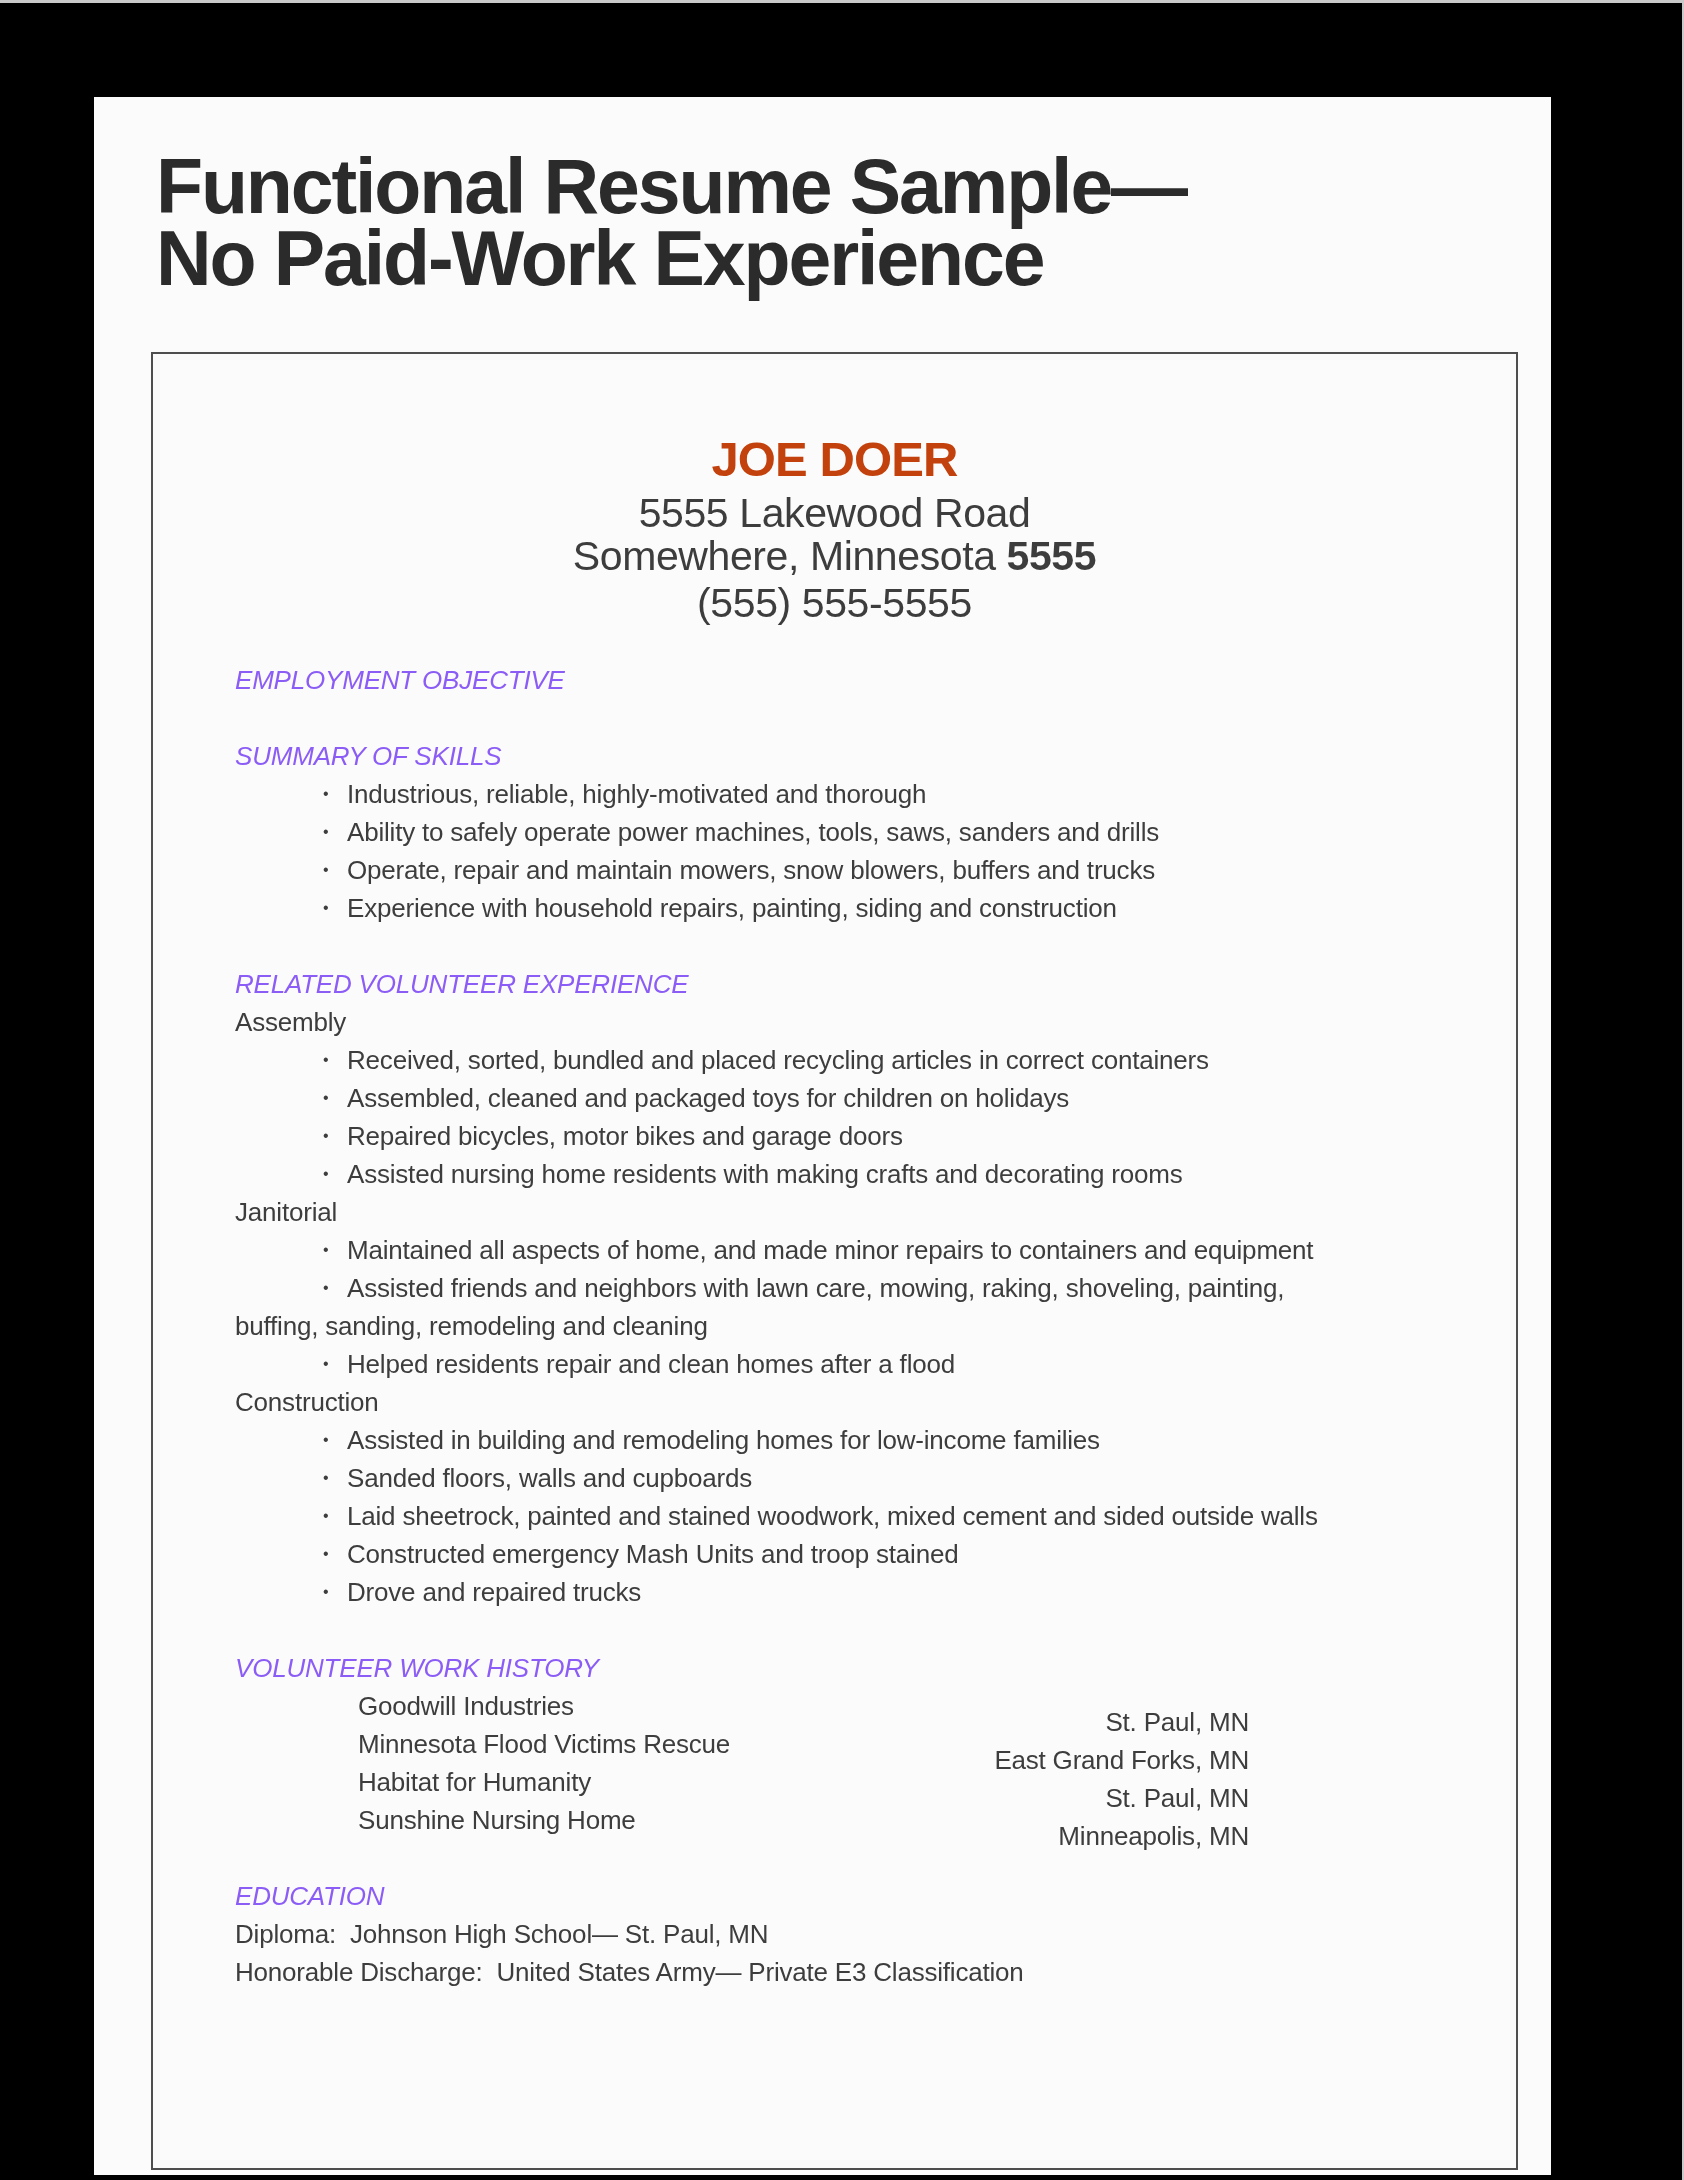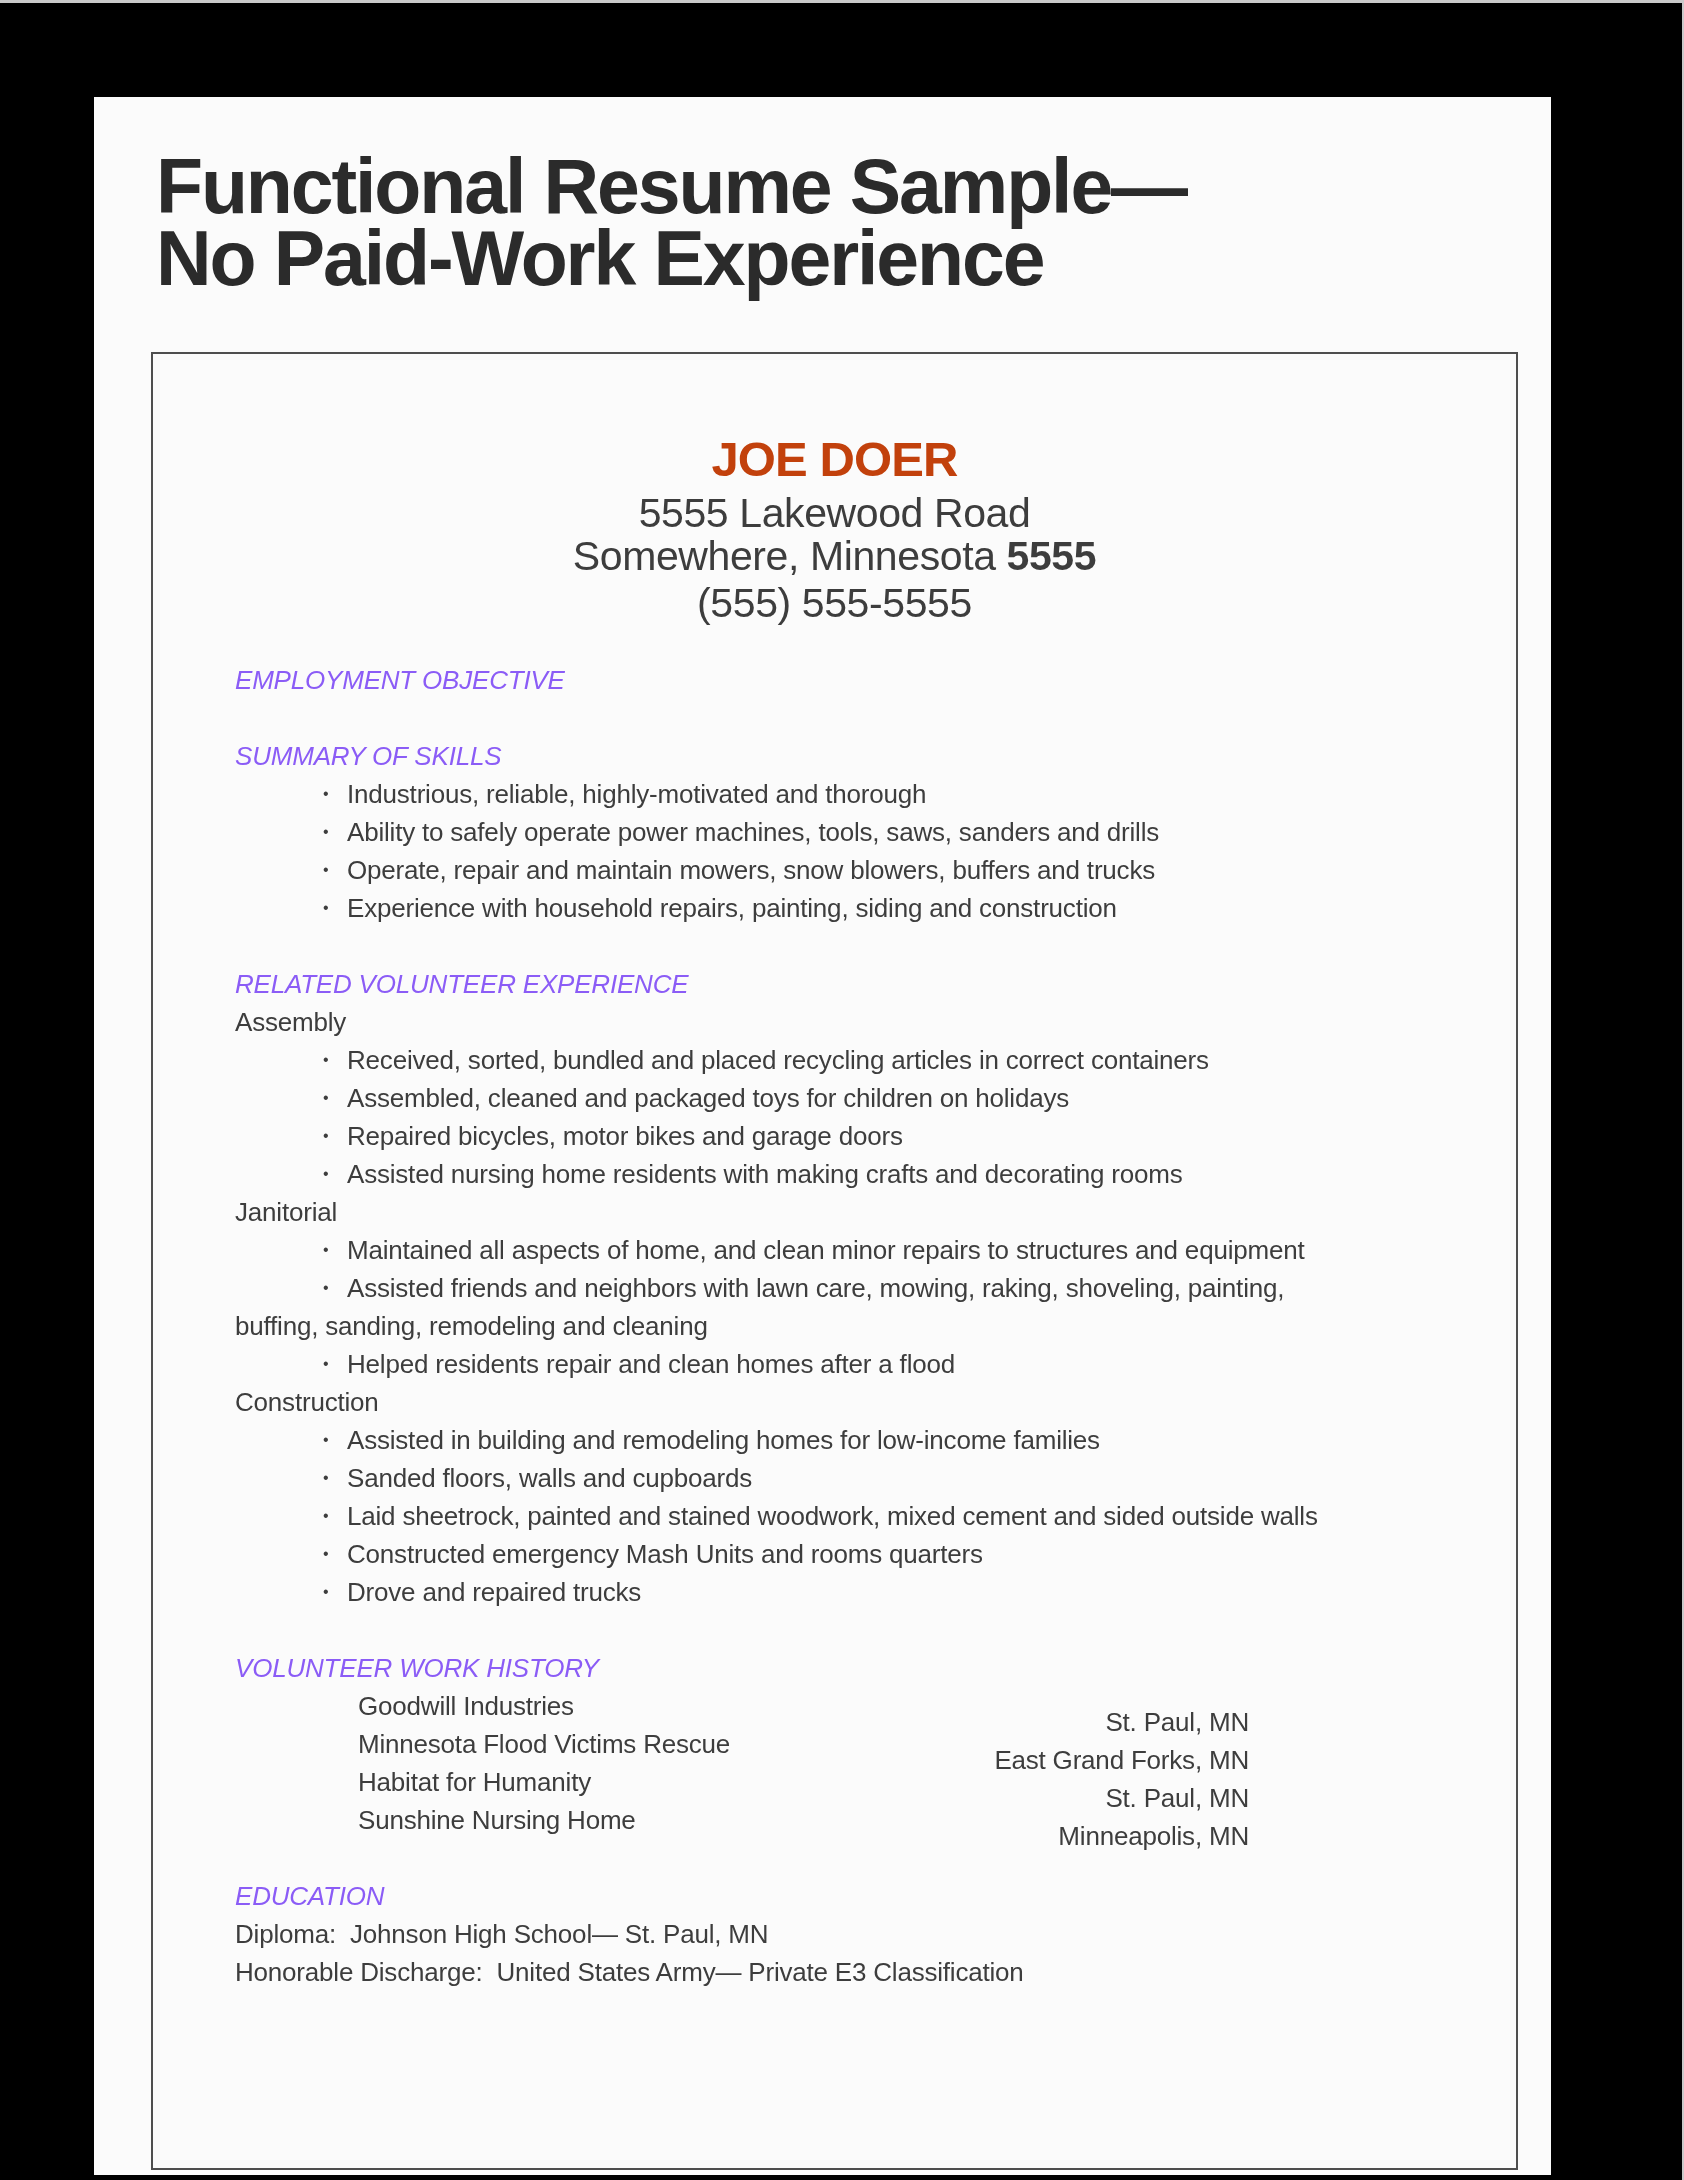--- a/index.html
+++ b/index.html
@@ -113,34 +113,34 @@
         <p class="sub">Assembly</p>
         <ul class="bullets">
           <li>Received, sorted, bundled and placed recycling articles in correct containers</li>
           <li>Assembled, cleaned and packaged toys for children on holidays</li>
           <li>Repaired bicycles, motor bikes and garage doors</li>
           <li>Assisted nursing home residents with making crafts and decorating rooms</li>
         </ul>
 
         <p class="sub">Janitorial</p>
         <ul class="bullets">
-          <li>Maintained all aspects of home, and clean minor repairs to structures and equipment</li>
+          <li>Maintained all aspects of home, and made minor repairs to containers and equipment</li>
           <li>Assisted friends and neighbors with lawn care, mowing, raking, shoveling, painting,</li>
         </ul>
         <p class="cont">buffing, sanding, remodeling and cleaning</p>
         <ul class="bullets">
           <li>Helped residents repair and clean homes after a flood</li>
         </ul>
 
         <p class="sub">Construction</p>
         <ul class="bullets">
           <li>Assisted in building and remodeling homes for low-income families</li>
           <li>Sanded floors, walls and cupboards</li>
           <li>Laid sheetrock, painted and stained woodwork, mixed cement and sided outside walls</li>
-          <li>Constructed emergency Mash Units and rooms quarters</li>
+          <li>Constructed emergency Mash Units and troop stained</li>
           <li>Drove and repaired trucks</li>
         </ul>
 
         <p class="heading gap-before">VOLUNTEER WORK HISTORY</p>
         <p class="vwh-row"><span class="org">Goodwill Industries</span><span class="loc">St. Paul, MN</span></p>
         <p class="vwh-row"><span class="org">Minnesota Flood Victims Rescue</span><span class="loc">East Grand Forks, MN</span></p>
         <p class="vwh-row"><span class="org">Habitat for Humanity</span><span class="loc">St. Paul, MN</span></p>
         <p class="vwh-row"><span class="org">Sunshine Nursing Home</span><span class="loc">Minneapolis, MN</span></p>
 
         <p class="heading gap-before">EDUCATION</p>

